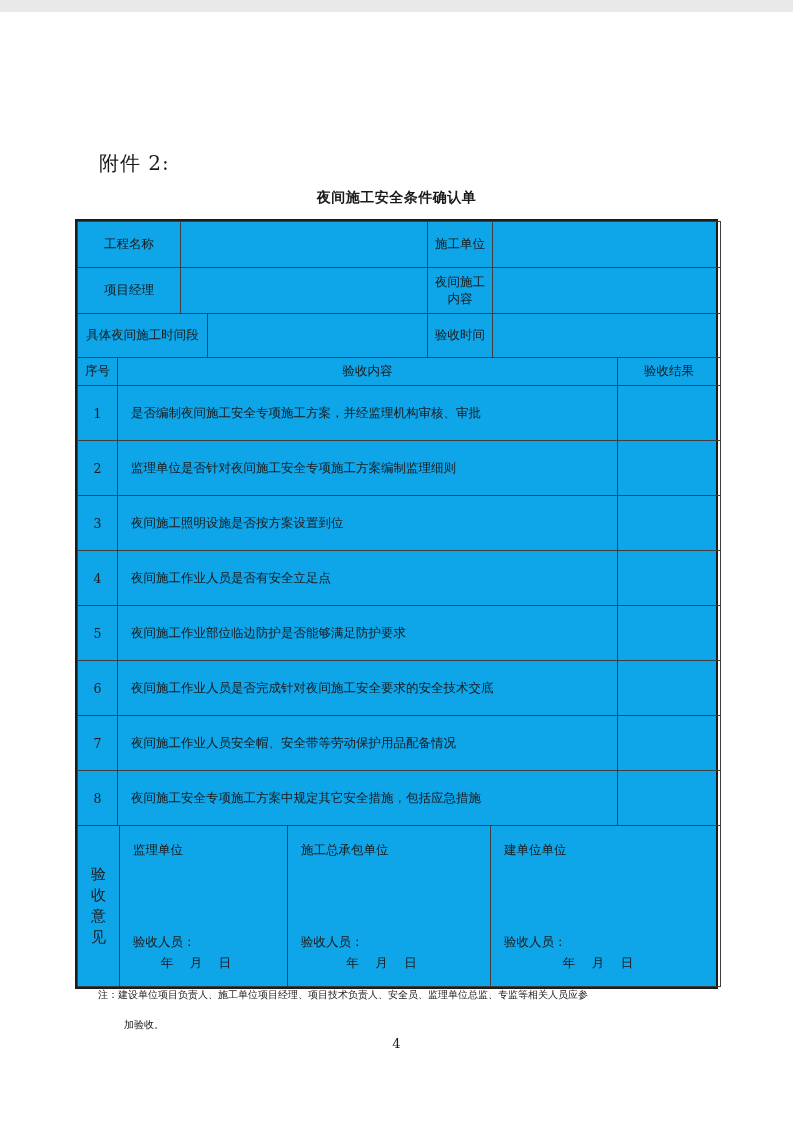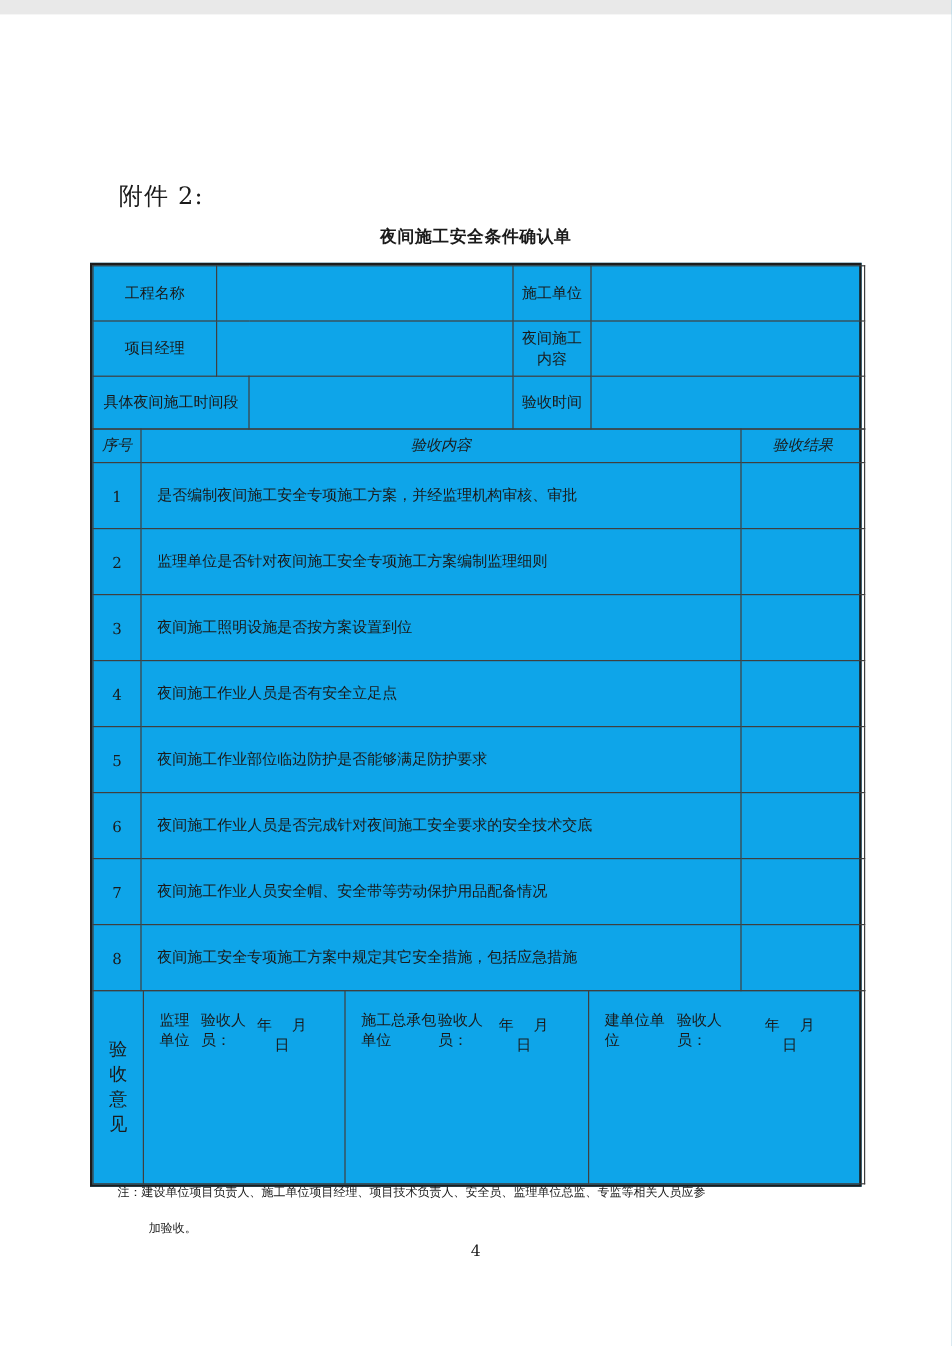--- a/index.html
+++ b/index.html
@@ -18,32 +18,32 @@
     border:2px solid #1c1c1c;background:#0ea5e9;
   }
   table{border-collapse:collapse;table-layout:fixed;width:100%;}
   .table-wrap table + table{margin-top:-1px;}
   td{
     border:1px solid #3f3f3f;font-size:12.5px;vertical-align:middle;
     padding:0;overflow:hidden;word-break:break-all;
   }
   tr.h45 td{height:45px;}
   tr.h43 td{height:43px;}
-  tr.h27 td{height:27px;font-style:italic;}
+  tr.h27 td{height:27px;}
   tr.h54 td{height:54px;}
   tr.h160 td{height:160px;}
   .ctr{text-align:center;}
   .lft{text-align:left;padding-left:13px;padding-right:4px;}
   .hdr{text-align:center;}
   .vlabel{
     width:15px;margin:0 auto;word-break:break-all;line-height:21px;
     font-size:15px;text-align:center;
   }
   .acc-inner{
-    display:flex;flex-direction:row;height:160px;box-sizing:border-box;
+    display:flex;flex-direction:column;height:160px;box-sizing:border-box;
     padding:16px 10px 14px 13px;text-align:left;
   }
   .acc-spacer{flex:1;}
   .acc-date{text-align:center;padding-right:16px;margin-top:4px;letter-spacing:2px;}
   .note{
     position:absolute;left:98px;top:968px;width:622px;font-size:10px;line-height:30px;
   }
   .note-cont{margin-left:26px;}
   .pageno{position:absolute;left:0;top:1024px;width:100%;text-align:center;font-size:13px;}
 </style>

